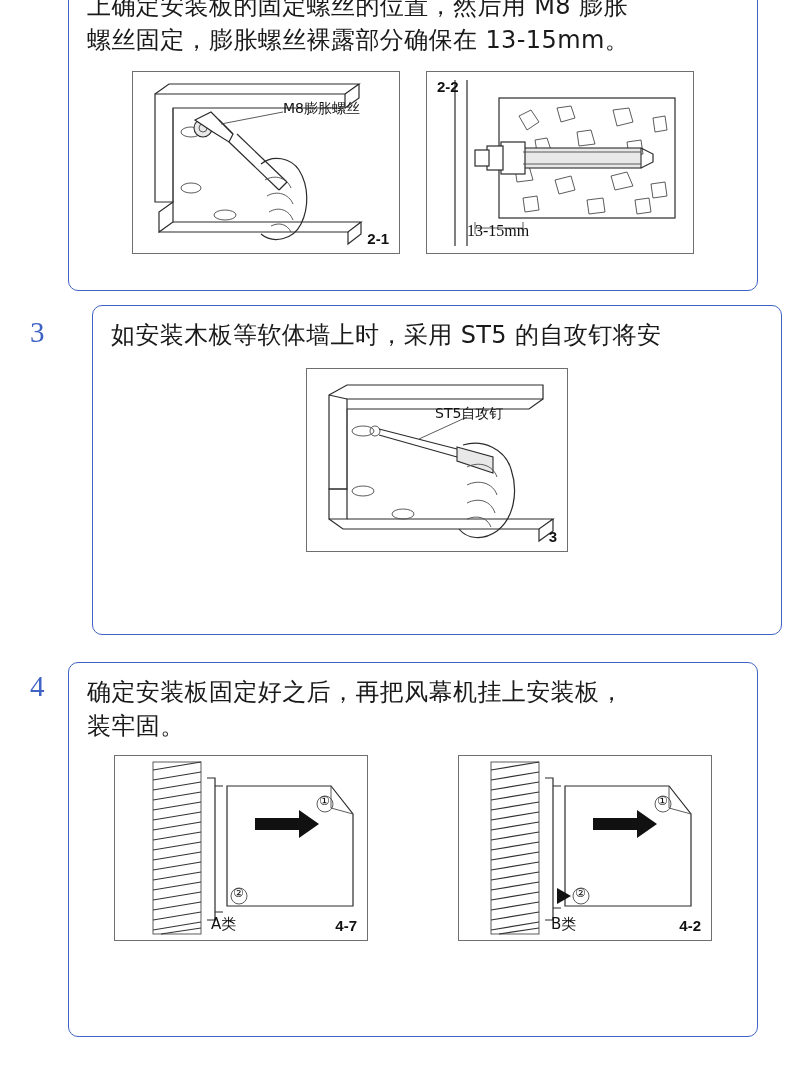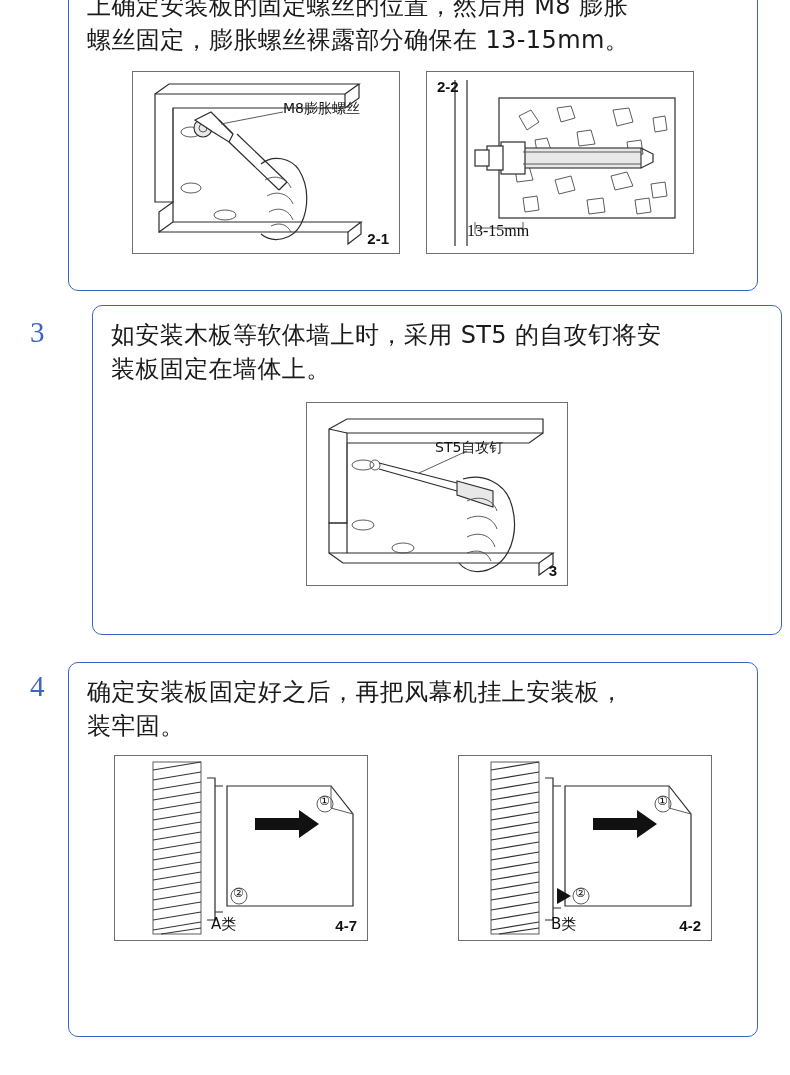--- a/index.html
+++ b/index.html
@@ -178,21 +178,20 @@
         <div class="fig-label tl">2-2</div>
         <div class="fig-cap" style="left:40px; top:150px; position:absolute; font-size:16px; font-family:'Liberation Serif',serif;">13-15mm</div>
       </div>
     </div>
   </div>
 
   <div class="step-num" style="left:30px; top:318px;">3</div>
   <div class="step" style="left:68px; top:305px; width:690px; height:330px;margin-left:24px;">
     <div class="step-text" style="padding-top:12px;">
       <div>如安装木板等软体墙上时，采用 ST5 的自攻钉将安</div>
-      <div>装板固定在墙体上。</div>
     </div>
 
     <div class="figs" style="margin-top:16px;">
       <div class="fig" style="width:262px;height:184px;">
         <svg width="260" height="182" viewBox="0 0 260 182">
 
           <path class="ln" d="M22 26 L40 16 L236 16 L236 30 L40 30 L40 120 L22 120 Z"></path>
           <path class="ln" d="M22 26 L40 30"></path>
           <path class="ln" d="M236 30 L222 40 L40 40"></path>
           <path class="ln-thin" d="M40 40 L40 120"></path>

